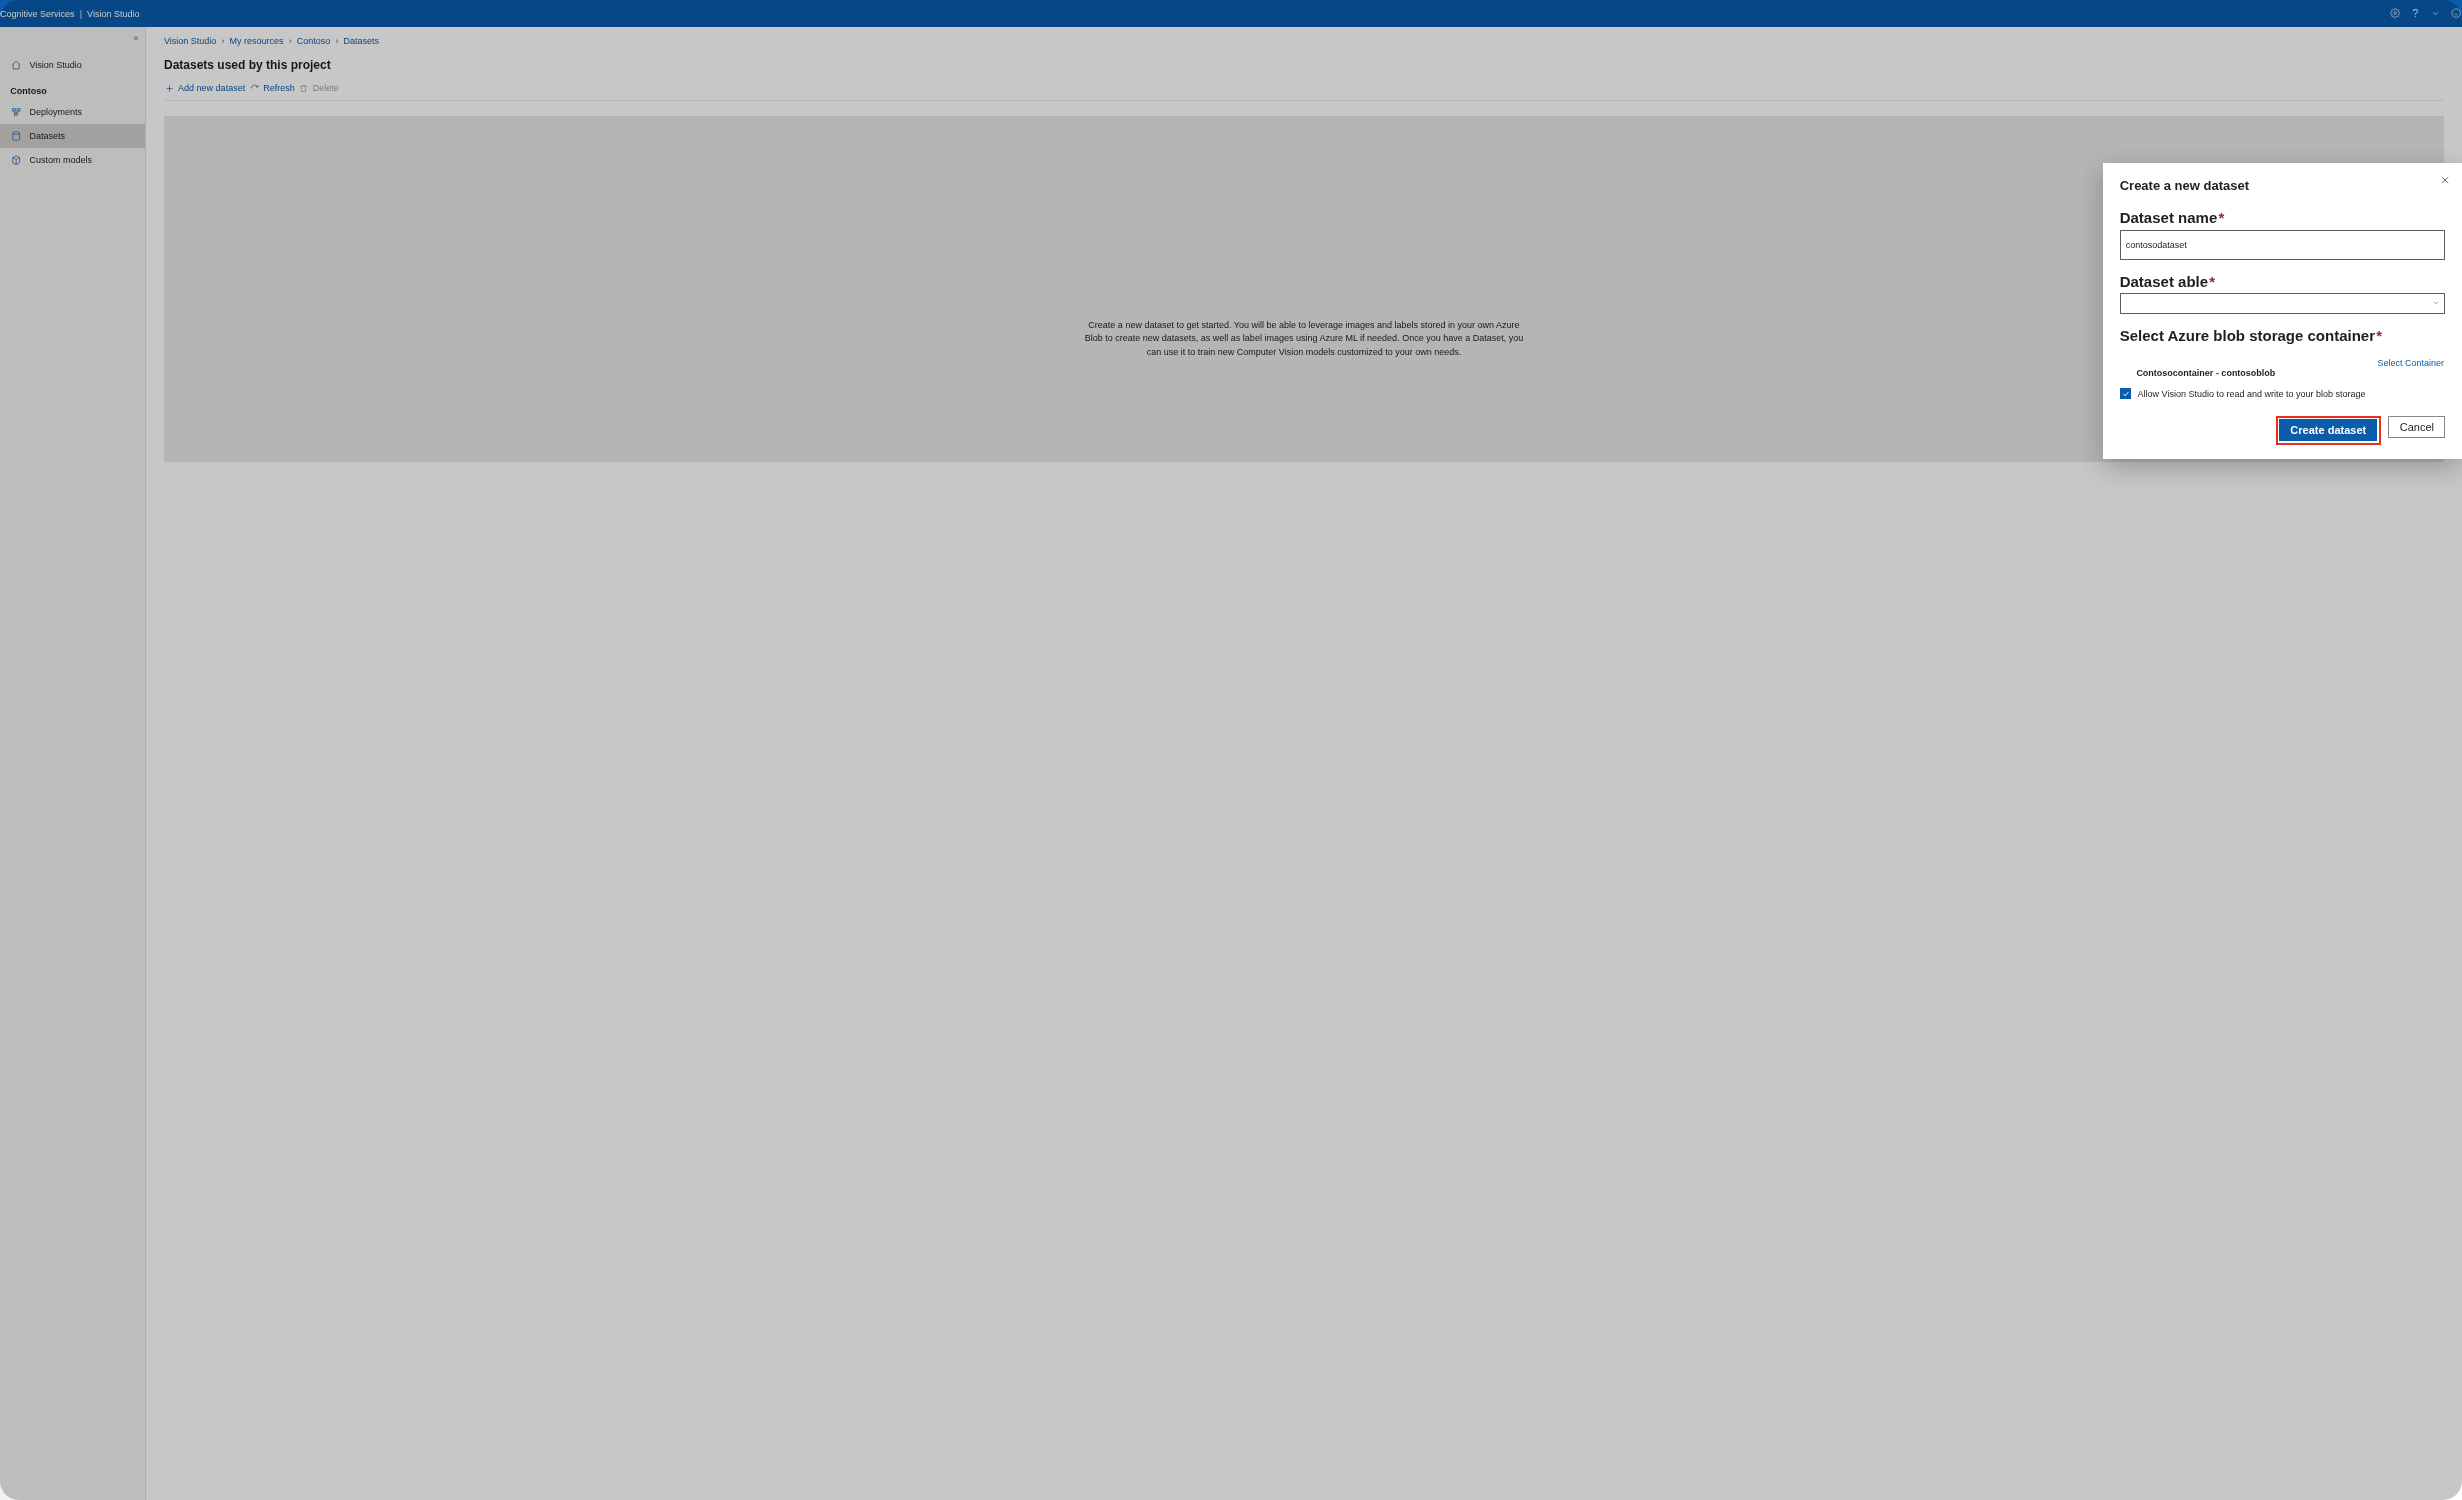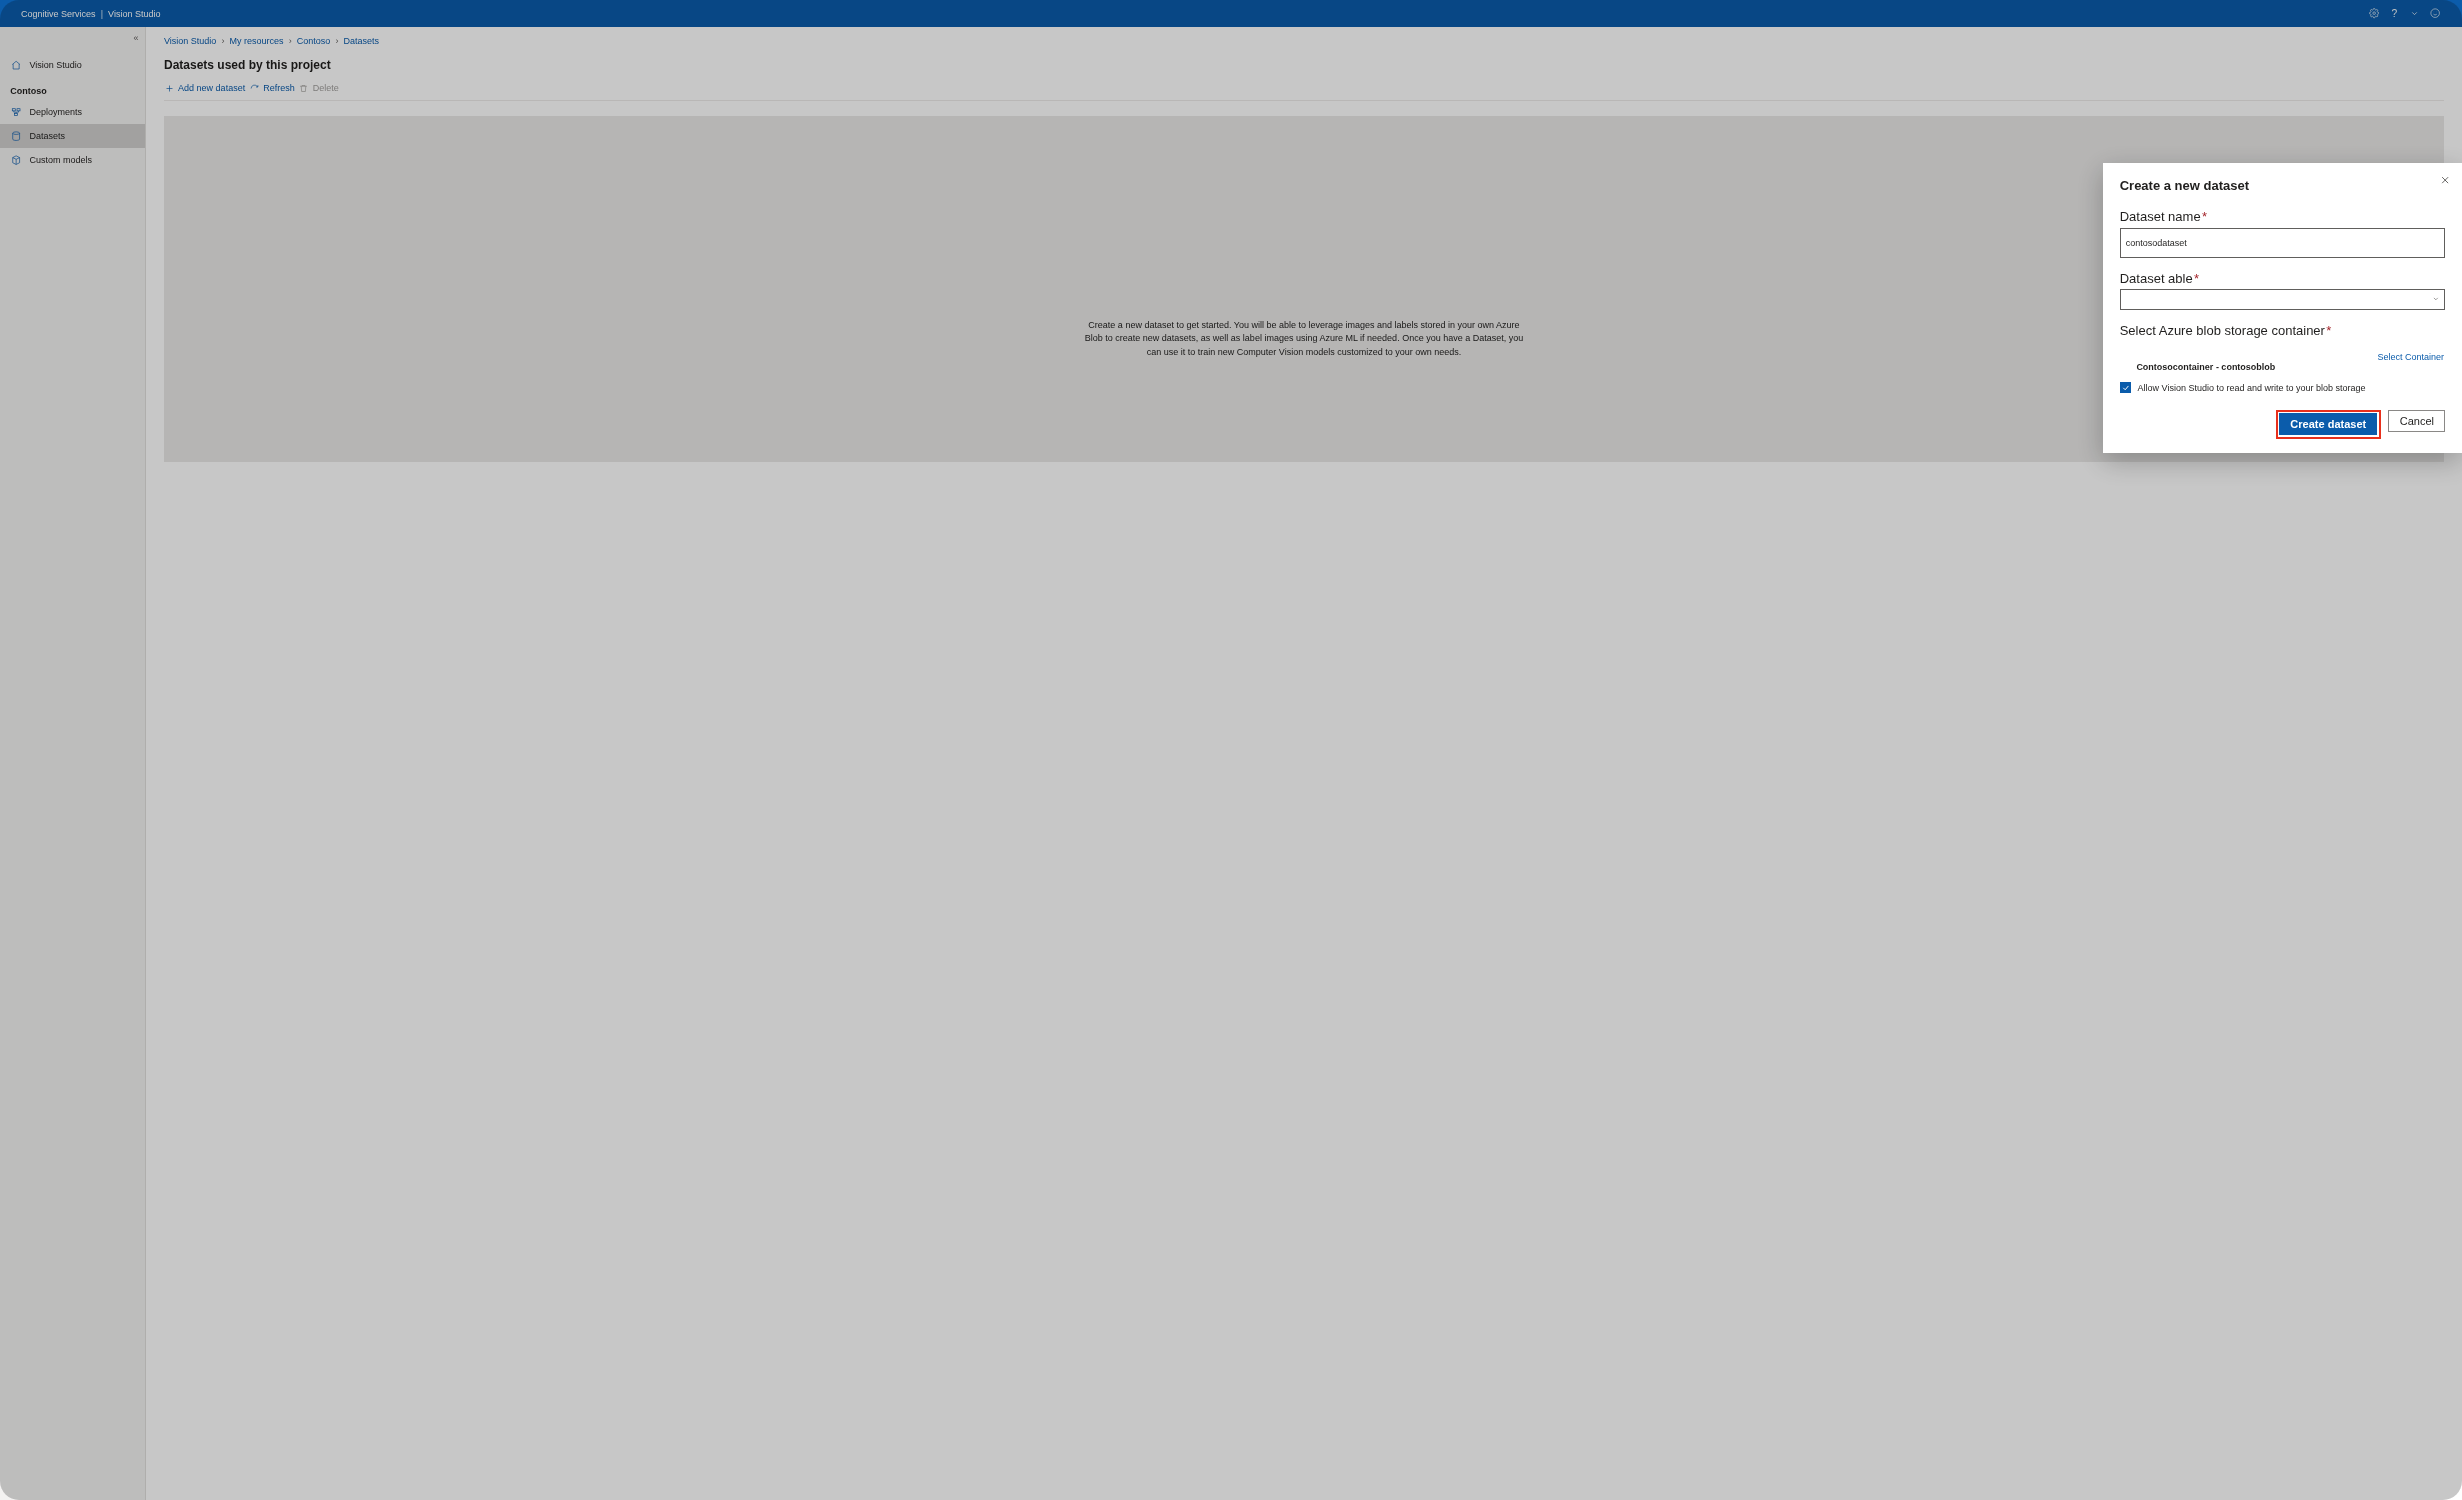--- a/index.html
+++ b/index.html
@@ -6,21 +6,21 @@
   html, body { height: 100%; width: 100%; }
   body { background: #faf9f8; overflow: hidden; }
 
   
   .top-header {
     height: 27px;
     background: #0b5cab;
     color: #fff;
     display: flex;
     align-items: center;
-    padding: 0 21px;
+    padding: 0 0;
     font-size: 9px;
     justify-content: space-between;
   }
   .top-header .left { display: flex; align-items: center; gap: 5.1px; }
   .top-header .divider { opacity: .8; }
   .top-header .right { display: flex; align-items: center; gap: 9px; }
   .top-header .icon { width: 11.5px; height: 11.5px; display:flex; align-items:center; justify-content:center; opacity:.95; cursor:pointer; }
   .top-header svg { stroke: #fff; }
 
   
@@ -93,22 +93,22 @@
   .modal {
     width:359px; background:#fff; box-shadow:0 7.7px 26px rgba(0,0,0,.25);
     padding:15.4px 16.7px 14px 16.7px;
     position:relative;
   }
   .modal .close {
     position:absolute; top:11.5px; right:11.5px; cursor:pointer; color:#201f1e;
   }
   .modal h2 { font-size:13px; font-weight:600; color:#201f1e; margin-bottom:15.4px; }
   .modal label.field-label {
-    display:block; font-size:13px; color:#201f1e; margin-bottom:3.8px;
-    font-weight:400;
+    display:block; font-size:15px; color:#201f1e; margin-bottom:3.8px;
+    font-weight:700;
   }
   .modal .req { color:#a4262c; margin-left:1.3px; }
   .modal input[type=text] {
     width:100%; height:30px; border:0.6px solid #605e5c; padding:0 5.1px;
     font-size:9px; color:#201f1e;
   }
   .modal .select-box {
     width:100%; height:20.5px; border:0.6px solid #605e5c; display:flex; align-items:center; justify-content:flex-end;
     padding:0 5.1px; cursor:pointer;
   }

